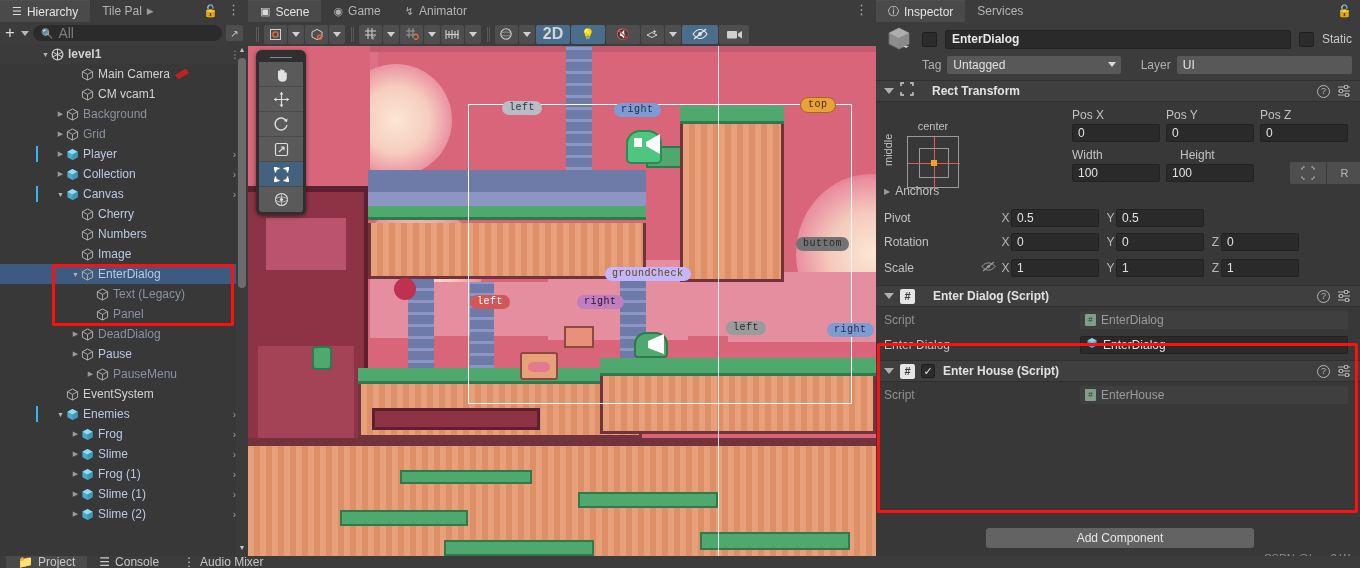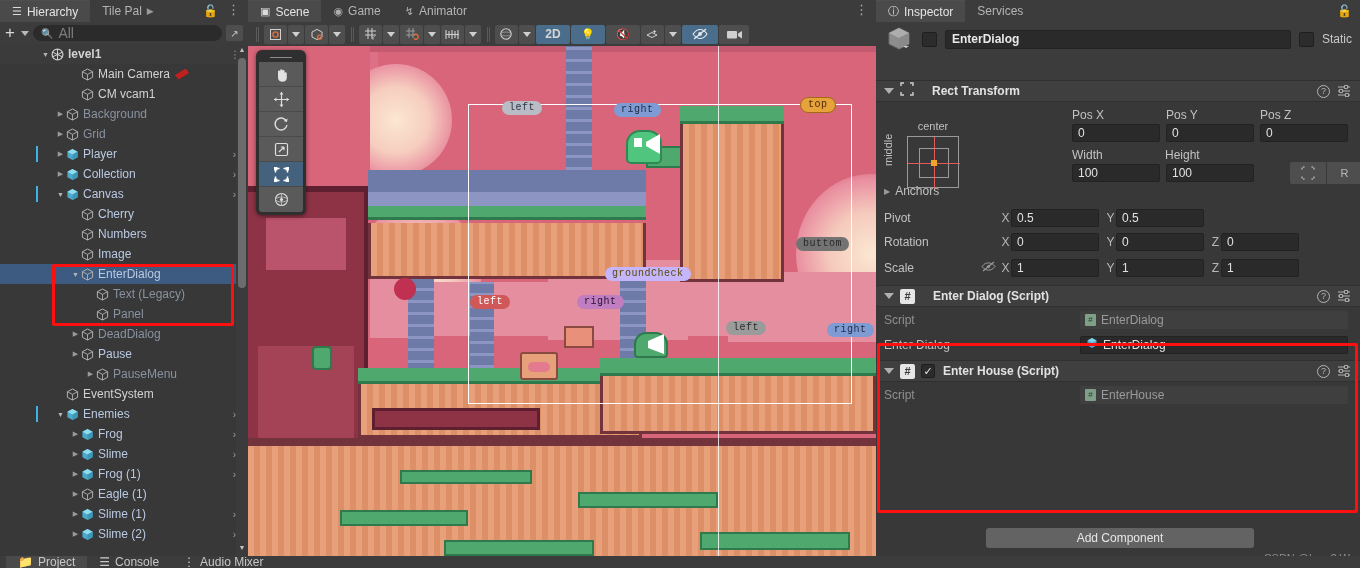--- a/index.html
+++ b/index.html
@@ -392,29 +392,20 @@
               <path d="M6.5 1 L11.6 3.7 L6.5 6.4 L1.4 3.7 Z" fill="#8ddcf0"></path>
               <path d="M6.5 6.4 L11.6 3.7 L11.6 9.3 L6.5 12 Z" fill="#3f97b8"></path>
             </svg></span>
           <span class="lbl">Frog (1)</span>
           <span class="chev">›</span>
         </div>
         <div class="hrow">
           <span style="width: 70px; flex: 0 0 auto;"></span>
           <span class="tri">▶</span>
           <span class="cube"><svg width="13" height="13" viewBox="0 0 13 13">
-              <path d="M6.5 1 L11.6 3.7 L11.6 9.3 L6.5 12 L1.4 9.3 L1.4 3.7 Z" fill="none" stroke="#b0b0b0" stroke-width="1"></path>
-              <path d="M6.5 6.4 L11.6 3.7M6.5 6.4 L1.4 3.7M6.5 6.4 V12" stroke="#b0b0b0" stroke-width=".9"></path>
-            </svg></span>
-          <span class="lbl">Eagle (1)</span>
-        </div>
-        <div class="hrow">
-          <span style="width: 70px; flex: 0 0 auto;"></span>
-          <span class="tri">▶</span>
-          <span class="cube"><svg width="13" height="13" viewBox="0 0 13 13">
               <path d="M6.5 1 L11.6 3.7 L11.6 9.3 L6.5 12 L1.4 9.3 L1.4 3.7 Z" fill="#4ea8c8"></path>
               <path d="M6.5 1 L11.6 3.7 L6.5 6.4 L1.4 3.7 Z" fill="#8ddcf0"></path>
               <path d="M6.5 6.4 L11.6 3.7 L11.6 9.3 L6.5 12 Z" fill="#3f97b8"></path>
             </svg></span>
           <span class="lbl">Slime (1)</span>
           <span class="chev">›</span>
         </div>
         <div class="hrow">
           <span style="width: 70px; flex: 0 0 auto;"></span>
           <span class="tri">▶</span>
@@ -506,21 +497,21 @@
       <div class="sep2"></div>
       <div class="tgrp">
         <div class="tbtn">
           <svg width="15" height="14" viewBox="0 0 15 14">
               <circle cx="7" cy="7" r="5.2" fill="none" stroke="#cfcfcf" stroke-width="1.1"></circle>
               <ellipse cx="7" cy="7" rx="5.2" ry="2" fill="none" stroke="#9a9a9a" stroke-width=".8"></ellipse>
             </svg>
         </div>
         <div class="tbtn dd"></div>
       </div>
-      <div class="tbtn blue" style="min-width:34px;font-weight:bold;font-size:12px">2D</div>
+      <div class="tbtn blue" style="min-width:34px;font-weight:bold;font-size:16px">2D</div>
       <div class="tbtn blue" style="min-width:34px">
         <span>💡</span>
       </div>
       <div class="tbtn" style="min-width:34px">
         <span>🔇</span>
       </div>
       <div class="tgrp">
         <div class="tbtn">
           <svg width="15" height="14" viewBox="0 0 15 14">
               <path d="M2 8 L7 5.5 L12 8 L7 10.5 Z" fill="none" stroke="#cfcfcf" stroke-width="1"></path>
@@ -691,20 +682,31 @@
               <path d="M15 14 L25 9 L25 20 L15 25 Z" fill="#8a8a8a"></path>
               <path d="M22 24l3-2h-6z" fill="#cfcfcf"></path>
             </svg>
         </div>
         <div class="cbx"></div>
         <div class="namefield">
           <span>EnterDialog</span>
         </div>
         <div class="cbx"></div>
         <div class="statlbl">Static</div>
+      </div>
+      <div class="ln2">
+        <span class="flabel">Tag</span>
+        <div class="ddfield" style="width:178px">
+          <span>Untagged</span>
+          <span class="ar"></span>
+        </div>
+        <span class="flabel" style="margin-left:14px">Layer</span>
+        <div class="ddfield" style="width:180px">
+          <span>UI</span>
+        </div>
       </div>
     </div>
 
     <div class="comphdr">
       <span class="htri"></span>
       <span>
         <svg width="14" height="14" viewBox="0 0 14 14">
             <path d="M1 4V1h3M13 4V1h-3M1 10v3h3M13 10v3h-3" stroke="#d0d0d0" stroke-width="1.4" fill="none"></path>
           </svg>
       </span>
@@ -748,21 +750,21 @@
           <div class="numfield" style="width:88px">
               <span>0</span>
             </div>
           <div class="numfield" style="width:88px">
               <span>0</span>
             </div>
           <div class="numfield" style="width:88px">
               <span>0</span>
             </div>
         </div>
-        <div style="display:flex;gap:5px;margin-top:6px;">
+        <div style="display:flex;gap:20px;margin-top:6px;">
           <div style="width:88px">
               <div class="fhdr">Width</div>
             </div>
           <div style="width:88px">
               <div class="fhdr">Height</div>
             </div>
         </div>
         <div style="display:flex;gap:6px;margin-top:2px;">
           <div class="numfield" style="width:88px">
               <span>100</span>

